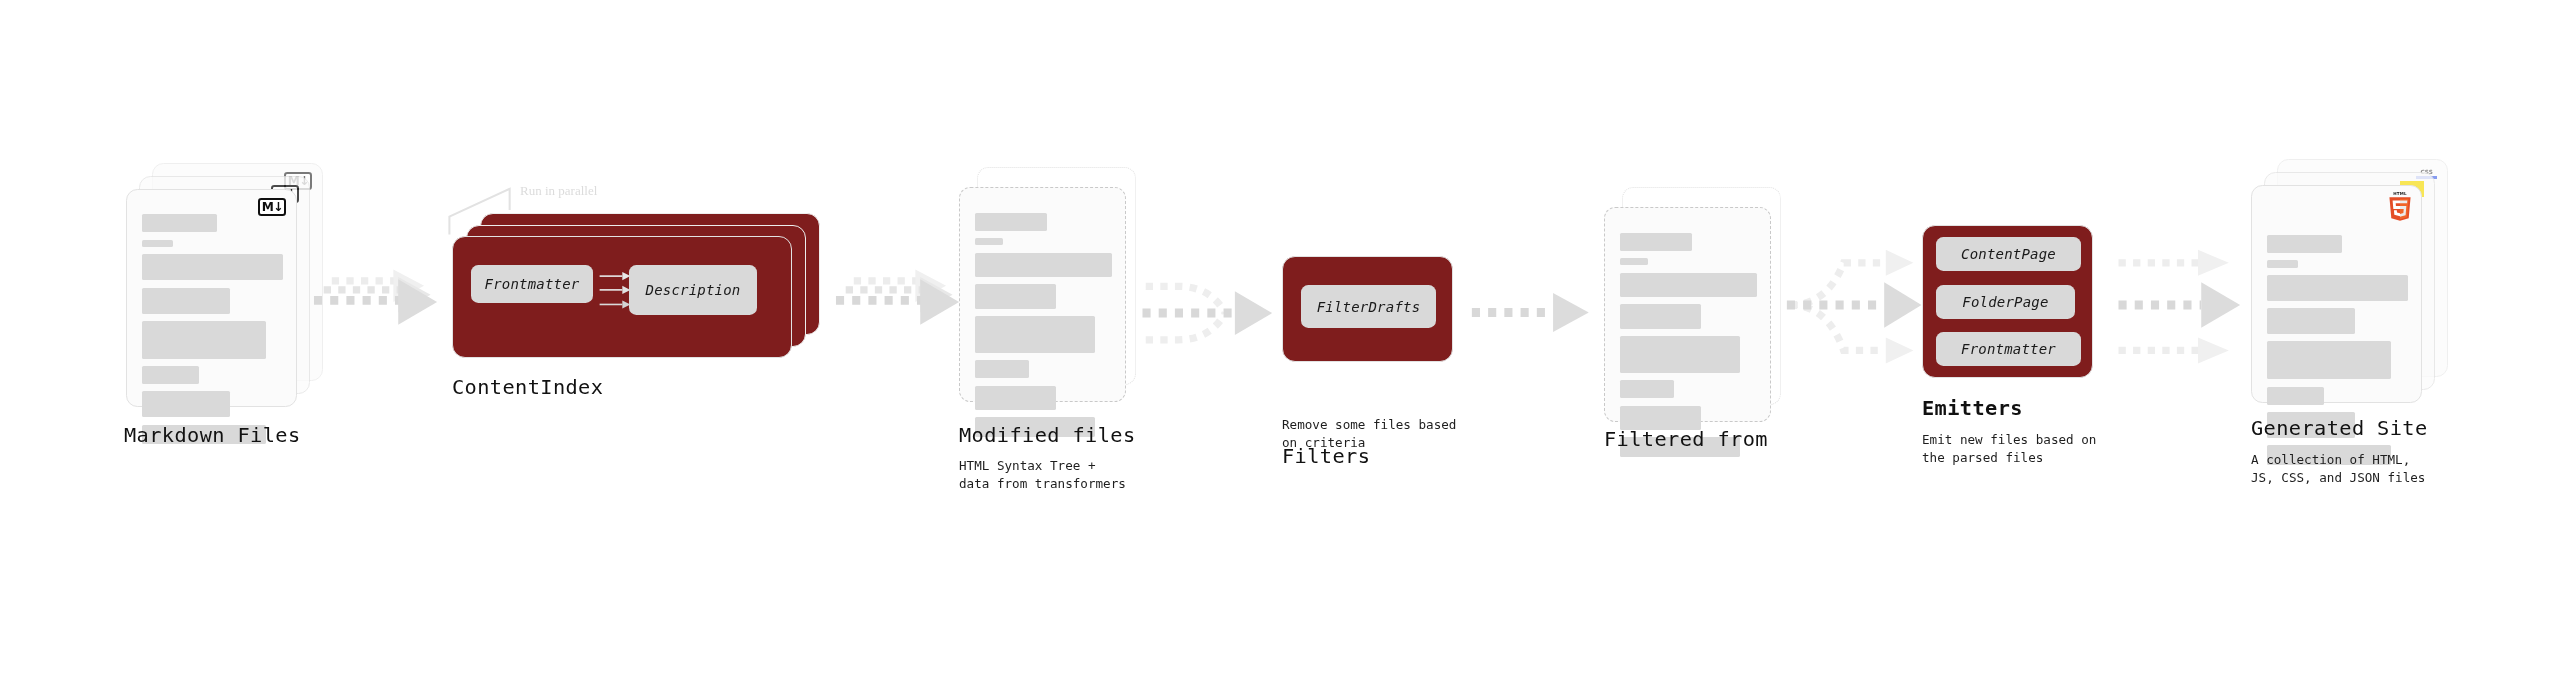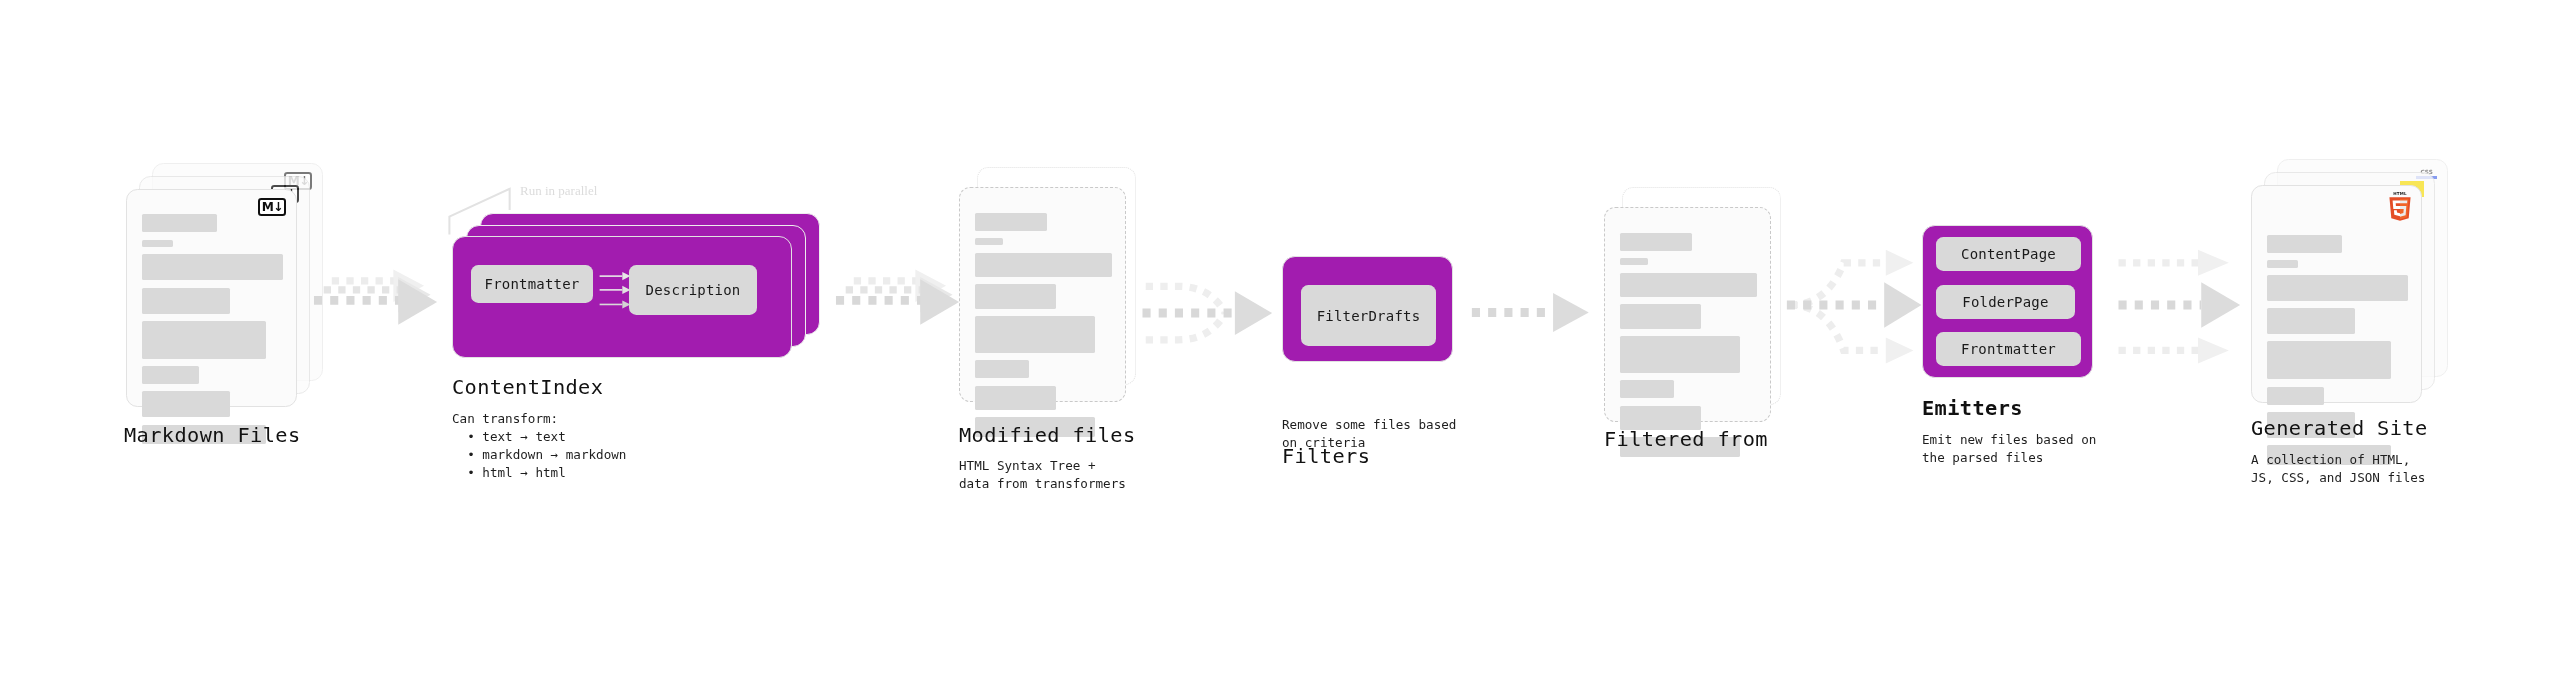--- a/index.html
+++ b/index.html
@@ -52,23 +52,24 @@
   .css-badge .css-txt {
     font-family: "DejaVu Sans", "Liberation Sans", sans-serif;
     font-size: 5.7px; font-weight: 700; color: #2a2a2a; line-height: 1;
   }
   .css-badge .css-bar { width: 21px; height: 3.3px; background: #264de4; margin-top: 0.8px; }
   .html5 { width: 26px; height: 31px; }
 
   
   .proc {
     position: absolute;
-    background: #a21caf;
+    background: #7f1d1d;
     border: 1.6px solid #e2e2e2;
     border-radius: 13px;
+    font-style: italic;
   }
   .chip {
     background: #d9d9d9;
     border-radius: 7.3px;
     display: flex; align-items: center; justify-content: center;
     color: #1a1a1a;
     font-size: 14px;
     letter-spacing: 0.2px;
     white-space: nowrap;
   }
@@ -174,24 +175,20 @@
           <line x1="2" y1="27" x2="30" y2="27"></line>
             <polygon points="30,22 40,27 30,32" fill="#e2e2e2" stroke="none"></polygon>
           <line x1="2" y1="45" x2="30" y2="45" stroke="#d9d9d9"></line>
             <polygon points="30,40 40,45 30,50" fill="#d3d3d3" stroke="none"></polygon>
         </g>
       </svg>
       <div class="chip" style="position:absolute; left:176px; top:28px; width:128px; height:50px;">Description</div>
     </div>
   </div>
   <div class="title" style="left:452px; top:375px;">ContentIndex</div>
-  <div class="sub" style="left:452px; top:410px;">Can transform:
-  • text → text
-  • markdown → markdown
-  • html → html</div>
 
   <div class="arrow" style="left:829px; top:268px;">
     <svg width="163" height="81" viewBox="0 0 200 100">
       <g stroke="#ececec" stroke-width="9" stroke-dasharray="9 9" fill="none">
         <line x1="30" y1="16" x2="120" y2="16"></line>
       </g>
       <polygon points="106,2 144,22 106,42" fill="#f0f0f0"></polygon>
       <g stroke="#e4e4e4" stroke-width="9" stroke-dasharray="9 9" fill="none">
         <line x1="20" y1="27" x2="126" y2="27"></line>
       </g>
@@ -228,21 +225,21 @@
         <path d="M12 52 L52 52 Q92 52 110 85" stroke="#eeeeee"></path>
         <path d="M12 118 L52 118 Q92 118 110 85" stroke="#eeeeee"></path>
         <line x1="8" y1="85" x2="118" y2="85" stroke="#d8d8d8" stroke-width="11" stroke-dasharray="10 10"></line>
       </g>
       <polygon points="122,58 168,85 122,112" fill="#dcdcdc"></polygon>
     </svg>
   </div>
 
   <div class="node" style="left:1282px; top:256px;">
     <div class="proc" style="left:0px; top:0px; width:171px; height:106px;">
-      <div class="chip" style="position:absolute; left:18px; top:28px; width:135px; height:61px;">FilterDrafts</div>
+      <div class="chip" style="position:absolute; left:18px; top:28px; width:135px; height:43px;">FilterDrafts</div>
     </div>
   </div>
   <div class="title" style="left:1282px; top:404px;margin-top:40px;">Filters</div>
   <div class="sub" style="left:1282px; top:416px;">Remove some files based
 on criteria</div>
 
   <div class="arrow" style="left:1467px; top:288px;">
     <svg width="138" height="49" viewBox="0 0 170 60">
       <line x1="6" y1="30" x2="104" y2="30" stroke="#d8d8d8" stroke-width="11" stroke-dasharray="10 10" fill="none"></line>
       <polygon points="106,6 150,30 106,54" fill="#dcdcdc"></polygon>

